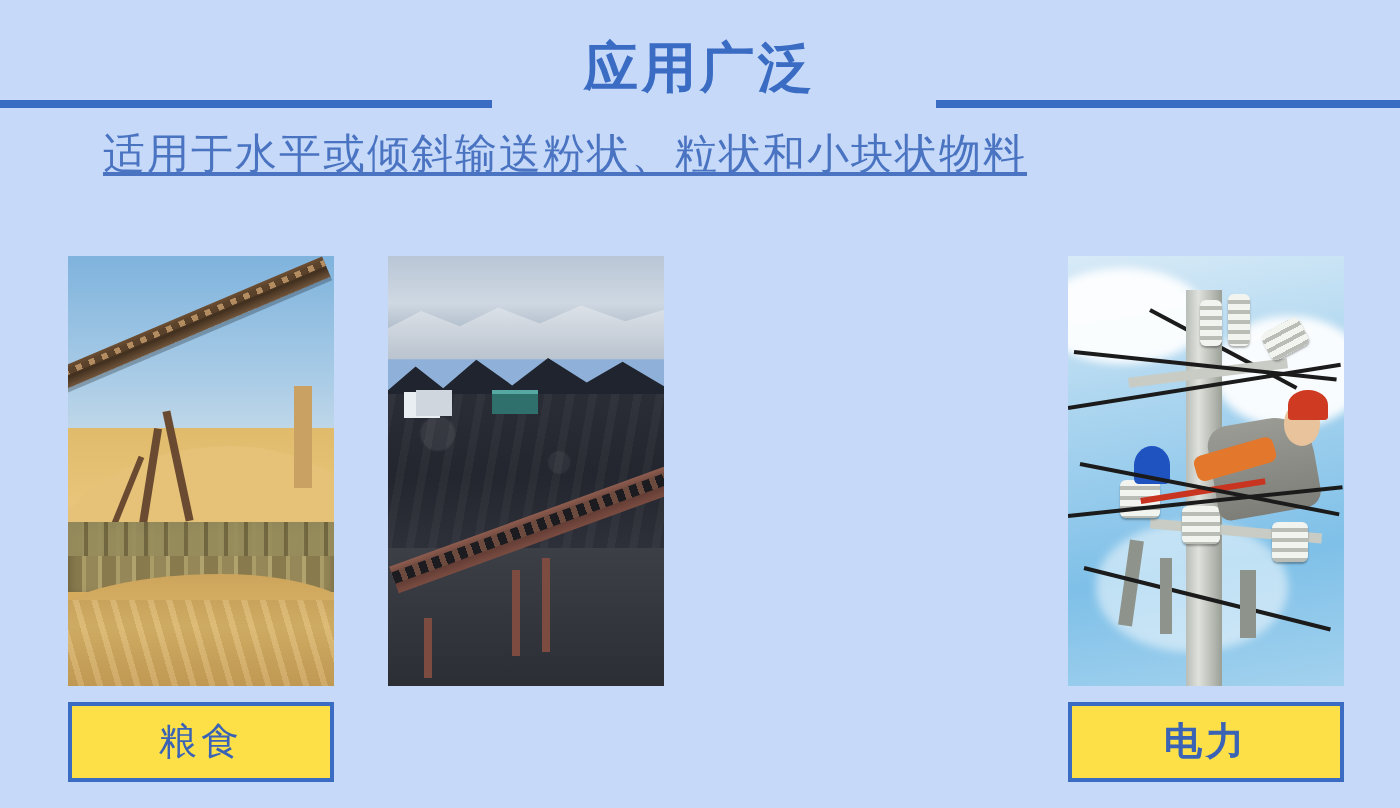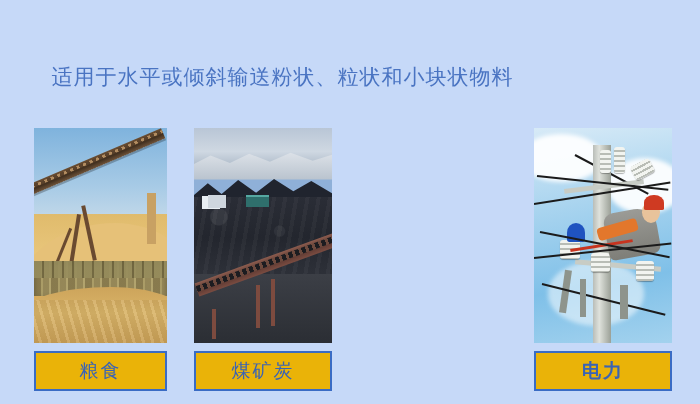--- a/index.html
+++ b/index.html
@@ -58,20 +58,21 @@
   .subtitle {
     position: absolute;
     left: 0;
     top: 62px;
     width: 565px;
     text-align: center;
     font-size: 21px;
     letter-spacing: 1px;
     color: #4a74c2;
     line-height: 30px;
+    text-decoration: underline;
   }
 
   
   .cards {
     position: absolute;
     left: 0;
     top: 124px;
     width: 700px;
     height: 275px;
   }
@@ -94,21 +95,21 @@
     left: 0; top: 0; right: 0; bottom: 0;
   }
   .card-label {
     position: absolute;
     left: 0;
     top: 227px;
     width: 100%;
     height: 40px;
     box-sizing: border-box;
     border: 2px solid #3a6cc4;
-    background: #eab308;
+    background: #fde047;
     color: #3a63b5;
     font-size: 19px;
     letter-spacing: 2px;
     display: flex;
     align-items: center;
     justify-content: center;
   }
 
   
   .card-1 { left: 34px;  width: 133px; }
@@ -391,20 +392,25 @@
   .p4-br-a { left: 33%; top: 70%; width: 5%; height: 18%; }
   .p4-br-b { left: 62%; top: 73%; width: 6%; height: 16%; }
   .p4-br-c { left: 20%; top: 66%; width: 5%; height: 20%; transform: rotate(8deg); }
 </style>
 </head>
 <body>
 
 <div class="page">
 
   <div class="header">
+    <div class="title-row">
+      <div class="rule rule-left"></div>
+      <div class="rule rule-right"></div>
+      <div class="title">应用广泛</div>
+    </div>
     <div class="subtitle">适用于水平或倾斜输送粉状、粒状和小块状物料</div>
   </div>
 
   <div class="cards">
 
     <div class="card card-1">
       <div class="card-photo">
         <div class="scene">
           <div class="p1-sky"></div>
           <div class="p1-ground"></div>
@@ -430,21 +436,20 @@
           <div class="p2-heap"></div>
           <div class="p2-mach"></div>
           <div class="p2-mach2"></div>
           <div class="p2-floor"></div>
           <div class="p2-sup p2-sup-a"></div>
           <div class="p2-sup p2-sup-b"></div>
           <div class="p2-sup p2-sup-c"></div>
           <div class="p2-conv"></div>
         </div>
       </div>
-      <div class="card-label">煤矿炭</div>
     </div>
 
 
     <div class="card card-4">
       <div class="card-photo">
         <div class="scene">
           <div class="p4-sky"></div>
           <div class="p4-cloud p4-cloud-a"></div>
           <div class="p4-cloud p4-cloud-b"></div>
           <div class="p4-cloud p4-cloud-c"></div>

